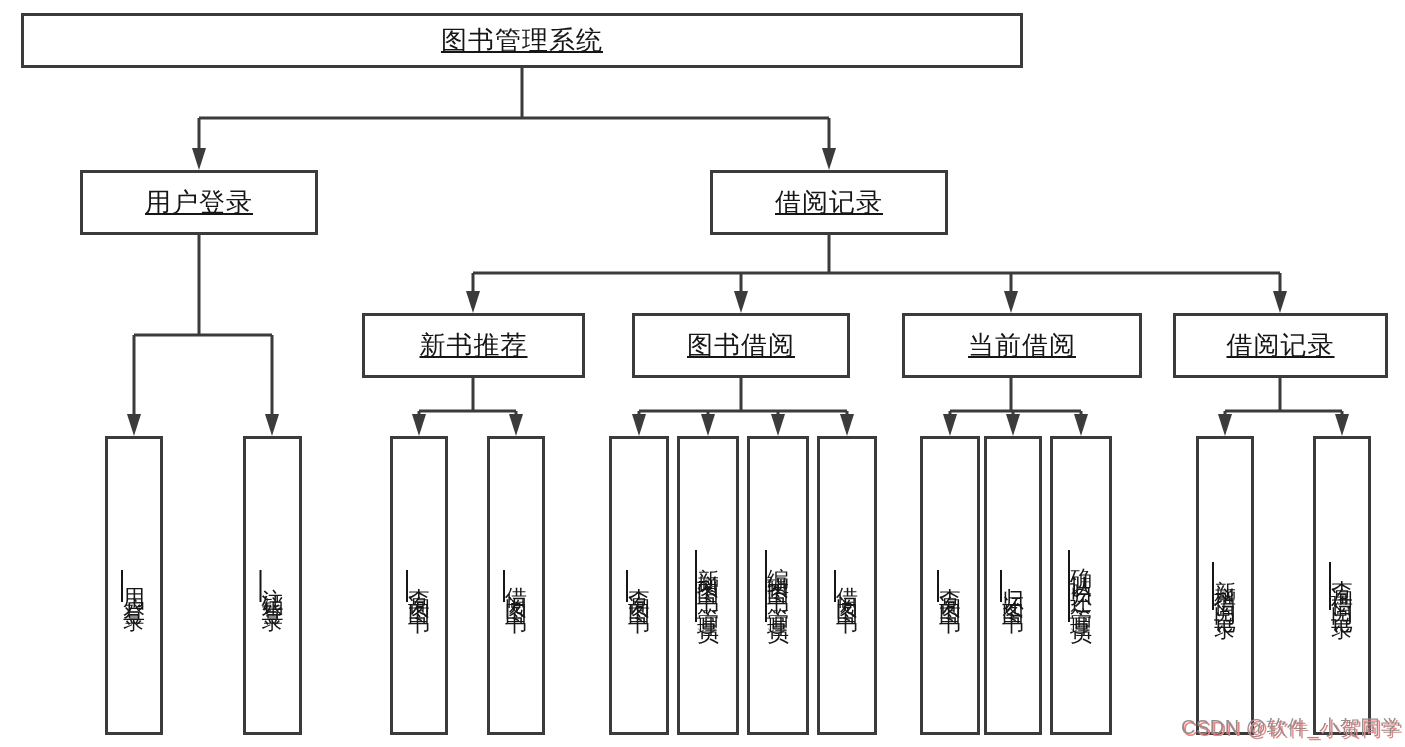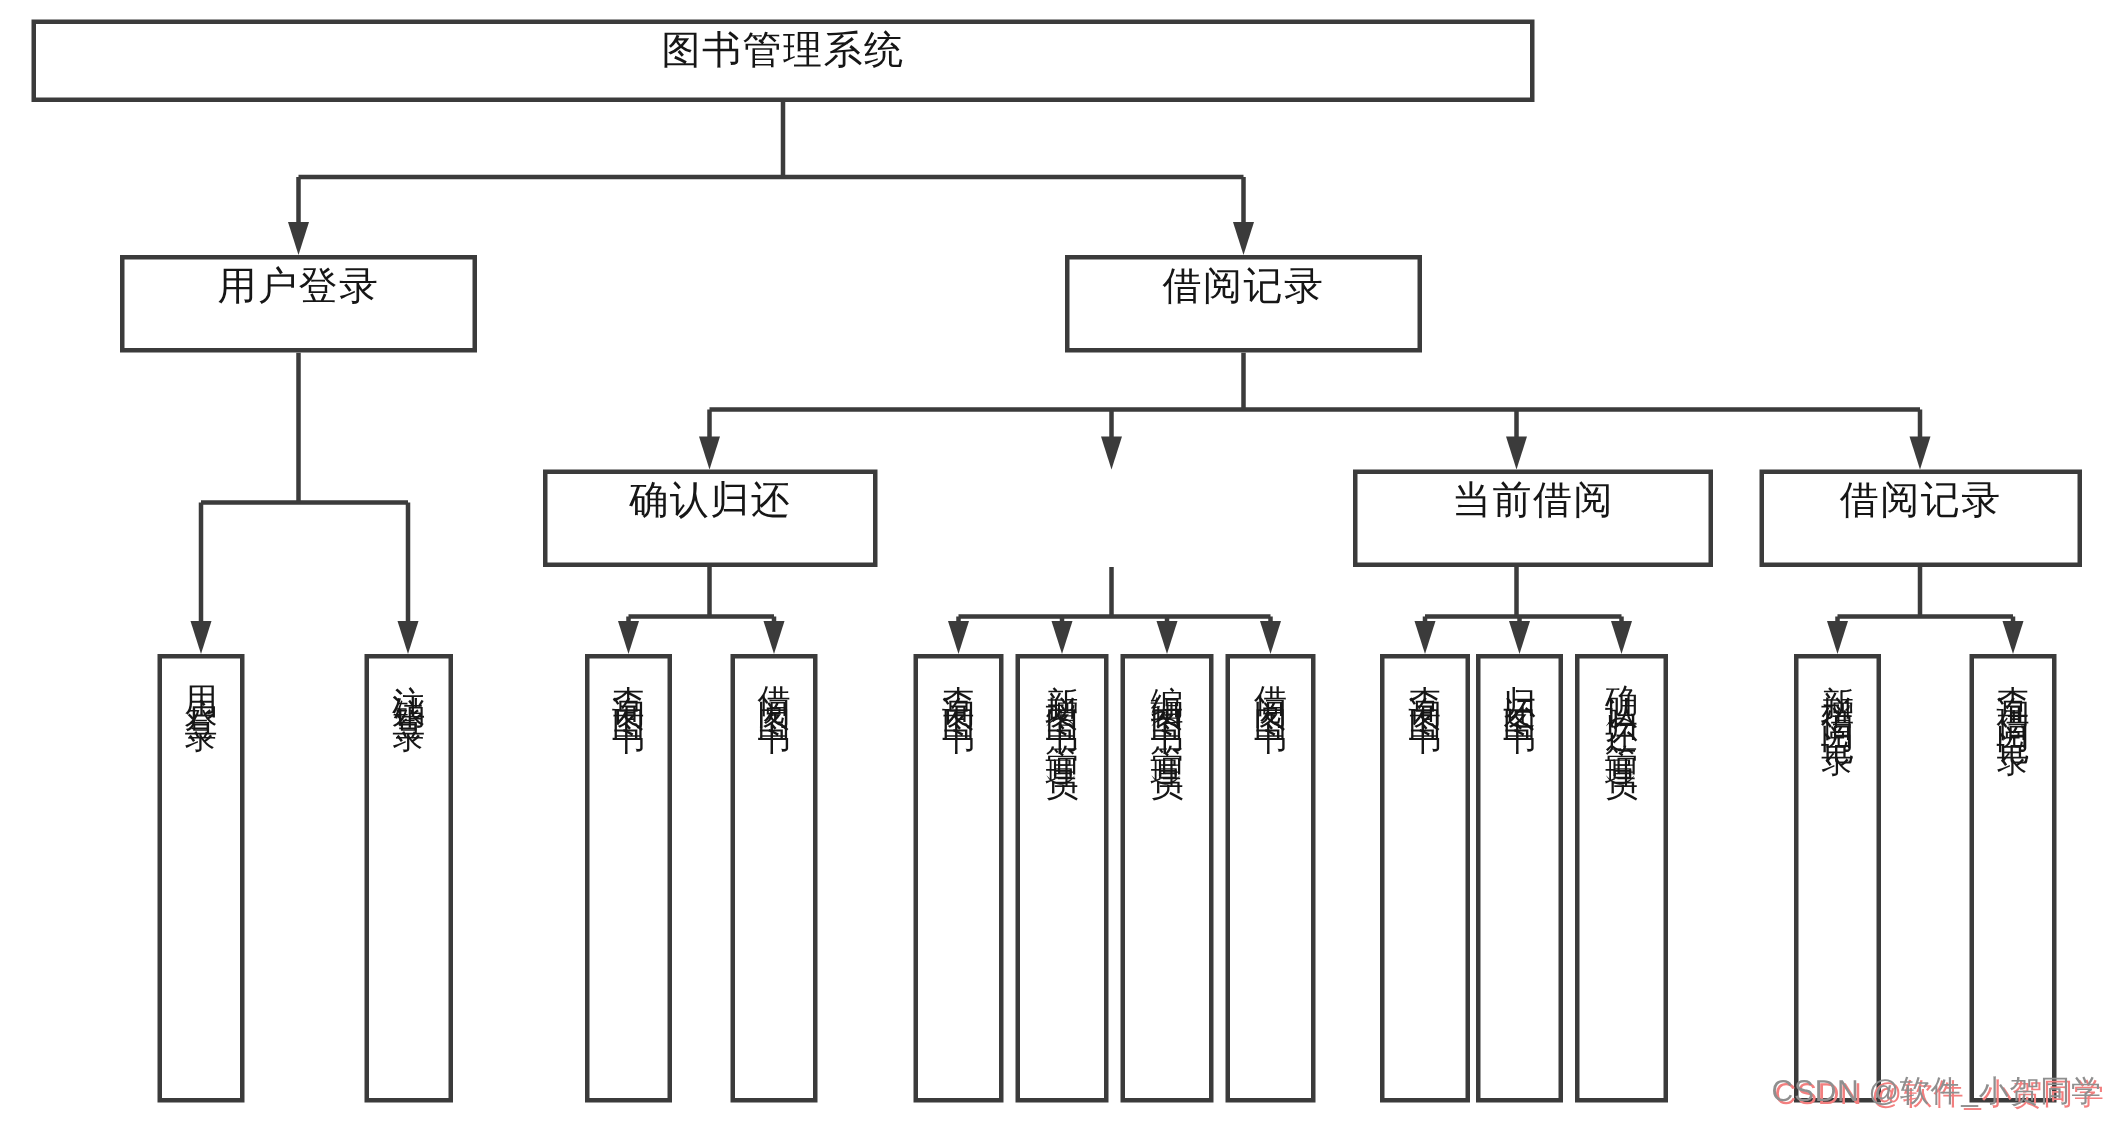--- a/index.html
+++ b/index.html
@@ -20,22 +20,24 @@
   }
   .connector-layer{position:absolute;left:0;top:0;}
   .connector-layer path{stroke:var(--line);stroke-width:3;fill:none;}
   .connector-layer polygon{fill:var(--line);stroke:none;}
   .node{
     position:absolute;
     box-sizing:border-box;
     border:3px solid var(--line);
     background:#fff;
     display:flex;
+    align-items:center;
     justify-content:center;
     color:var(--node-text);
+    text-decoration:underline;
   }
   .hnode{font-size:26px;letter-spacing:1px;}
   .vnode span{
     writing-mode:vertical-rl;
     text-orientation:mixed;
     font-size:22px;
     letter-spacing:8px;
     line-height:1;
   }
   .watermark{
@@ -101,21 +103,24 @@
   </div>
 
   <div class="node hnode" style="left:80px;top:170px;width:238px;height:65px">
     <span>用户登录</span>
   </div>
   <div class="node hnode" style="left:710px;top:170px;width:238px;height:65px">
     <span>借阅记录</span>
   </div>
 
   <div class="node hnode" style="left:362px;top:313px;width:223px;height:65px">
-    <span>确认归还</span>
+    <span>新书推荐</span>
+  </div>
+  <div class="node hnode" style="left:632px;top:313px;width:218px;height:65px">
+    <span>图书借阅</span>
   </div>
   <div class="node hnode" style="left:902px;top:313px;width:240px;height:65px">
     <span>当前借阅</span>
   </div>
   <div class="node hnode" style="left:1173px;top:313px;width:215px;height:65px">
     <span>借阅记录</span>
   </div>
 
   <div class="node vnode" style="left:105px;top:436px;width:58px;height:299px">
     <span>用户登录</span>

